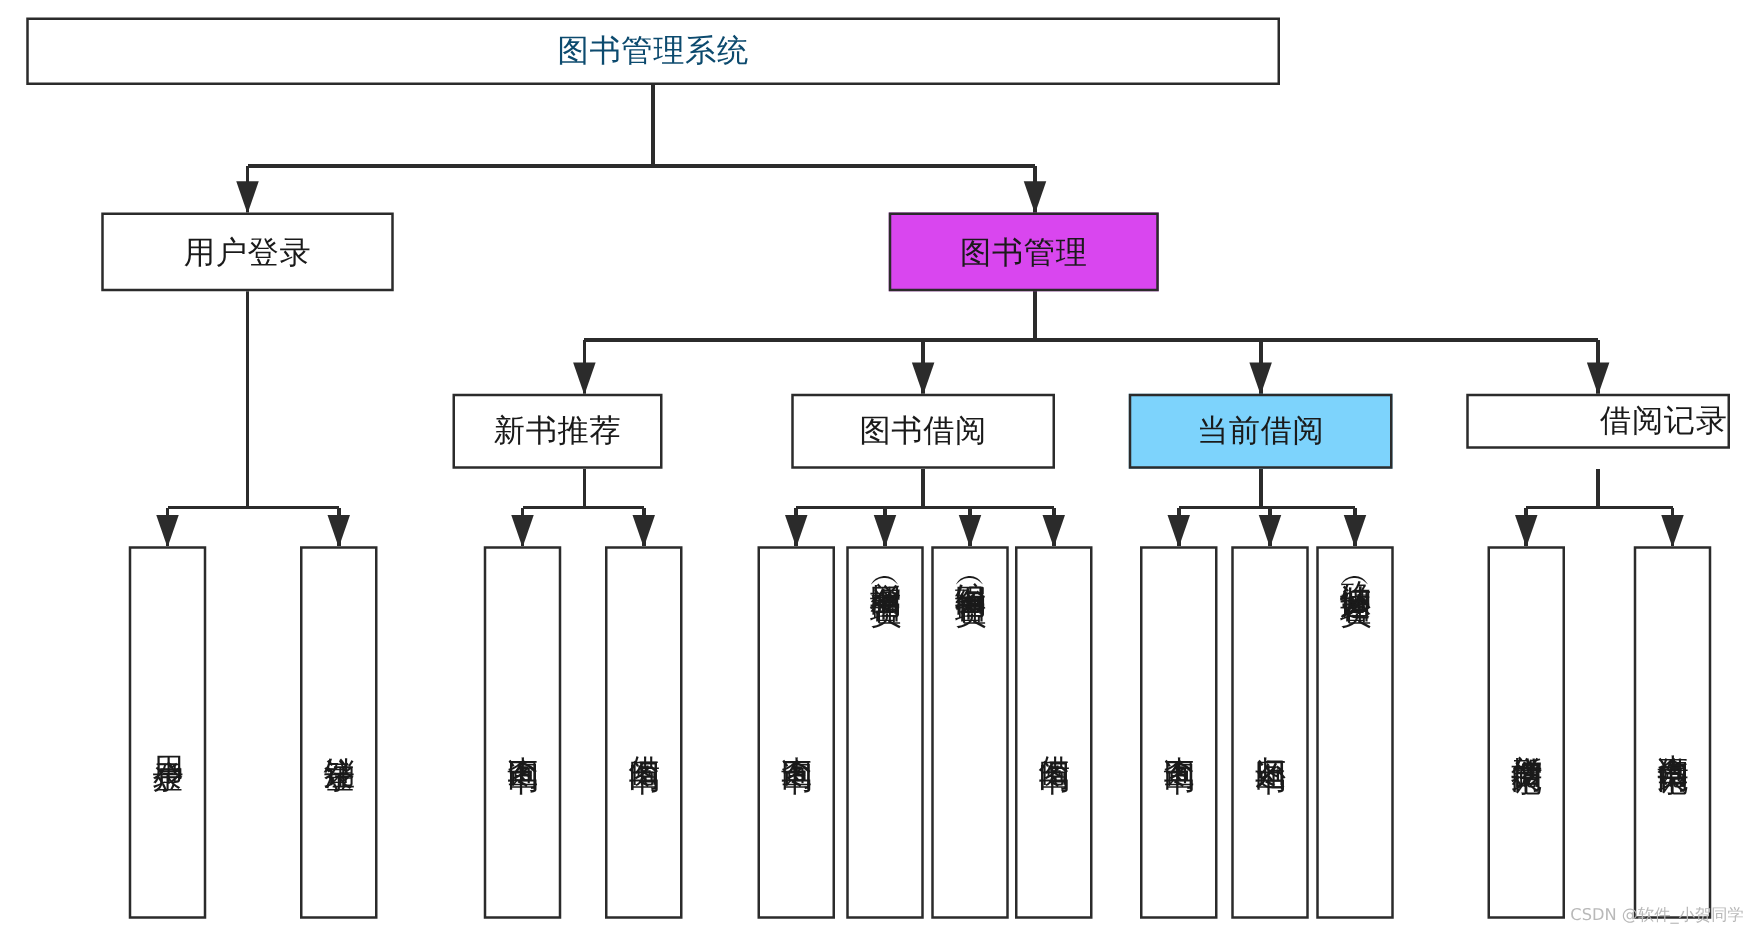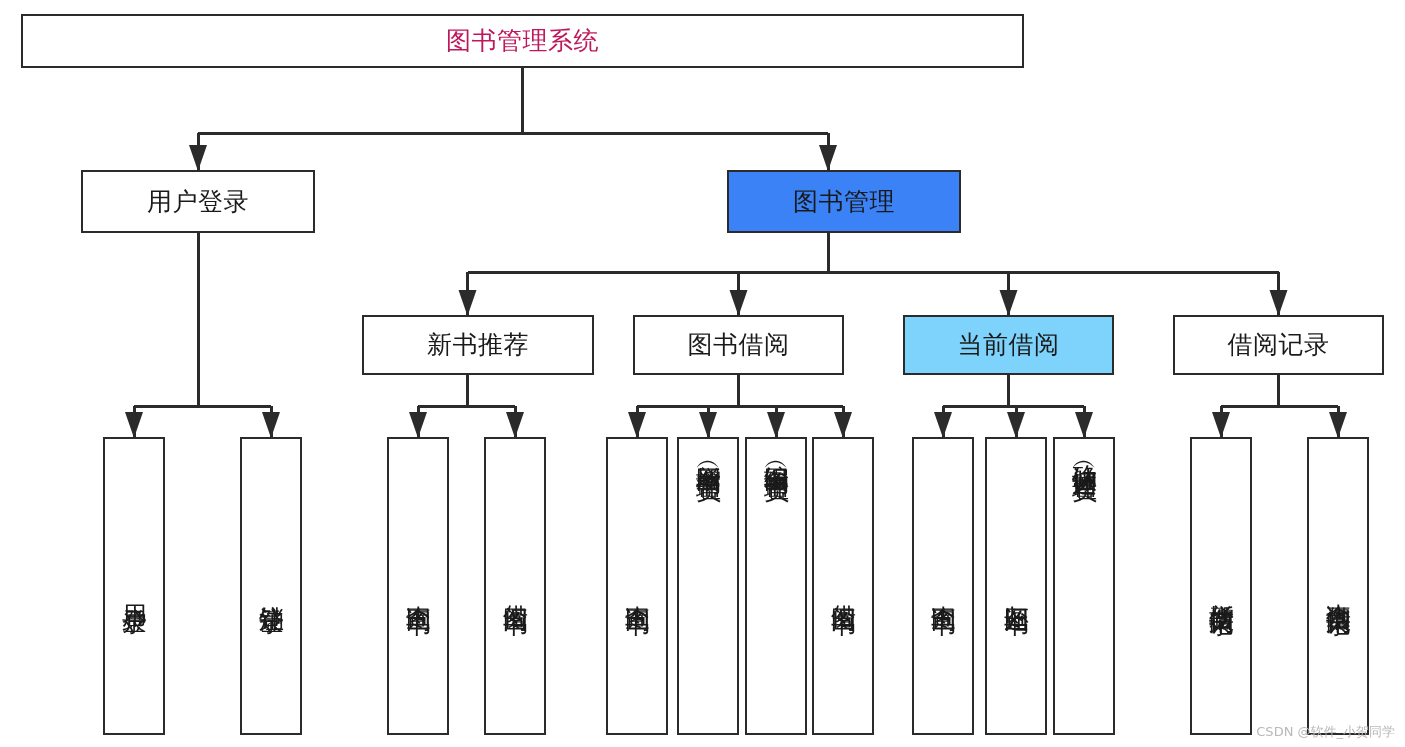--- a/index.html
+++ b/index.html
@@ -123,39 +123,39 @@
       <line x1="1084" y1="406" x2="1084" y2="437" stroke="#2b2b2b" stroke-width="3" shape-rendering="crispEdges"></line>
       <path d="M1075 412 L1093 412 L1084 438 Z" fill="#2b2b2b"></path>
       <line x1="1278.5" y1="375" x2="1278.5" y2="406" stroke="#2b2b2b" stroke-width="3" shape-rendering="crispEdges"></line>
       <line x1="1221" y1="406" x2="1338" y2="406" stroke="#2b2b2b" stroke-width="3" shape-rendering="crispEdges"></line>
       <line x1="1221" y1="406" x2="1221" y2="437" stroke="#2b2b2b" stroke-width="3" shape-rendering="crispEdges"></line>
       <path d="M1212 412 L1230 412 L1221 438 Z" fill="#2b2b2b"></path>
       <line x1="1338" y1="406" x2="1338" y2="437" stroke="#2b2b2b" stroke-width="3" shape-rendering="crispEdges"></line>
       <path d="M1329 412 L1347 412 L1338 438 Z" fill="#2b2b2b"></path>
     </svg>
 
-  <div class="node horizontal" style="left: 21px; top: 14px; width: 1003px; height: 54px; border-color: rgb(43, 43, 43); background: rgb(255, 255, 255); color: #be185d;">
+  <div class="node horizontal" style="left: 21px; top: 14px; width: 1003px; height: 54px; border-color: rgb(43, 43, 43); background: rgb(255, 255, 255); color: #0c4a6e;">
       <span class="node-label">图书管理系统</span>
     </div>
     <div class="node horizontal" style="left: 81px; top: 170px; width: 234px; height: 63px; border-color: rgb(43, 43, 43); background: rgb(255, 255, 255); color: rgb(26, 26, 26);">
       <span class="node-label">用户登录</span>
     </div>
-    <div class="node horizontal" style="left: 711px; top: 170px; width: 234px; height: 63px; border-color: rgb(43, 43, 43); background: #3b82f6; color: rgb(26, 26, 26); margin-left: 16px;">
+    <div class="node horizontal" style="left: 711px; top: 170px; width: 216px; height: 63px; border-color: rgb(43, 43, 43); background: #d946ef; color: rgb(26, 26, 26);">
       <span class="node-label">图书管理</span>
     </div>
-    <div class="node horizontal" style="left: 362px; top: 315px; width: 232px; height: 60px; border-color: rgb(43, 43, 43); background: rgb(255, 255, 255); color: rgb(26, 26, 26);">
+    <div class="node horizontal" style="left: 362px; top: 315px; width: 168px; height: 60px; border-color: rgb(43, 43, 43); background: rgb(255, 255, 255); color: rgb(26, 26, 26);">
       <span class="node-label">新书推荐</span>
     </div>
     <div class="node horizontal" style="left: 633px; top: 315px; width: 211px; height: 60px; border-color: rgb(43, 43, 43); background: rgb(255, 255, 255); color: rgb(26, 26, 26);">
       <span class="node-label">图书借阅</span>
     </div>
     <div class="node horizontal" style="left: 903px; top: 315px; width: 211px; height: 60px; border-color: rgb(43, 43, 43); background: #7dd3fc; color: rgb(26, 26, 26);">
       <span class="node-label">当前借阅</span>
     </div>
-    <div class="node horizontal" style="left: 1173px; top: 315px; width: 211px; height: 60px; border-color: rgb(43, 43, 43); background: rgb(255, 255, 255); color: rgb(26, 26, 26);">
+    <div class="node horizontal" style="left: 1173px; top: 315px; width: 211px; height: 44px; border-color: rgb(43, 43, 43); background: rgb(255, 255, 255); color: rgb(26, 26, 26); justify-content: flex-end;">
       <span class="node-label">借阅记录</span>
     </div>
     <div class="node vertical mid" style="left: 103px; top: 437px; width: 62px; height: 298px; border-color: rgb(43, 43, 43); background: rgb(255, 255, 255); color: rgb(26, 26, 26);">
       <span class="node-label">用户登录</span>
     </div>
     <div class="node vertical mid" style="left: 240px; top: 437px; width: 62px; height: 298px; border-color: rgb(43, 43, 43); background: rgb(255, 255, 255); color: rgb(26, 26, 26);">
       <span class="node-label">注销登录</span>
     </div>
     <div class="node vertical mid" style="left: 387px; top: 437px; width: 62px; height: 298px; border-color: rgb(43, 43, 43); background: rgb(255, 255, 255); color: rgb(26, 26, 26);">
       <span class="node-label">查询图书</span>

